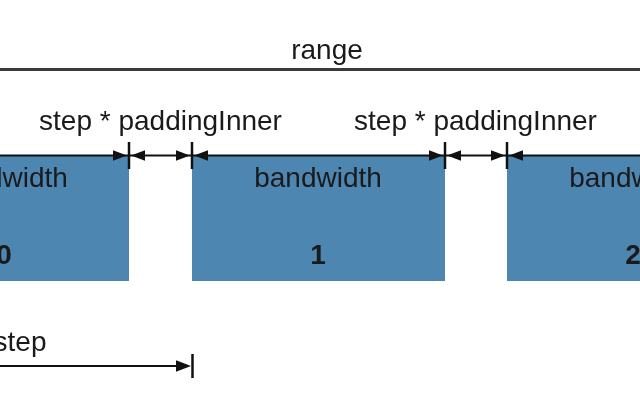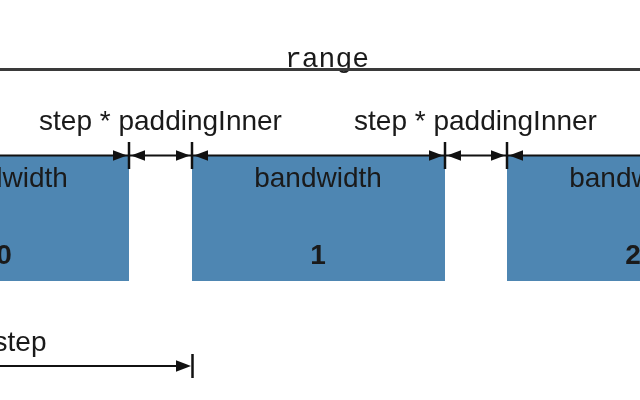--- a/index.html
+++ b/index.html
@@ -83,21 +83,21 @@
     <polygon points="443,155.5 429,150.2 429,160.8" fill="#111111"></polygon>
     <polygon points="447,155.5 461,150.2 461,160.8" fill="#111111"></polygon>
     <polygon points="505,155.5 491,150.2 491,160.8" fill="#111111"></polygon>
     <polygon points="509,155.5 523,150.2 523,160.8" fill="#111111"></polygon>
 
     <line x1="0" y1="366" x2="179" y2="366" stroke="#111111" stroke-width="2.2"></line>
     <polygon points="191,366 176,360.3 176,371.7" fill="#111111"></polygon>
     <line x1="192.5" y1="354" x2="192.5" y2="378" stroke="#111111" stroke-width="2.5"></line>
   </svg>
 
-  <div class="lbl" style="left:227px; top:46px; width:200px;font-family:Liberation Mono, monospace;">range</div>
+  <div class="lbl" style="left:227px; top:36px; width:200px;">range</div>
 
   <div class="lbl" style="left:10px; top:107px; width:301px;">step * paddingInner</div>
   <div class="lbl" style="left:325px; top:107px; width:301px;">step * paddingInner</div>
 
   <div class="bar-label" style="left:-146px;">bandwidth</div>
   <div class="bar-label" style="left:168px;">bandwidth</div>
   <div class="bar-label" style="left:483px;">bandwidth</div>
 
   <div class="bar-index" style="left:-46px;">0</div>
   <div class="bar-index" style="left:268px;">1</div>

